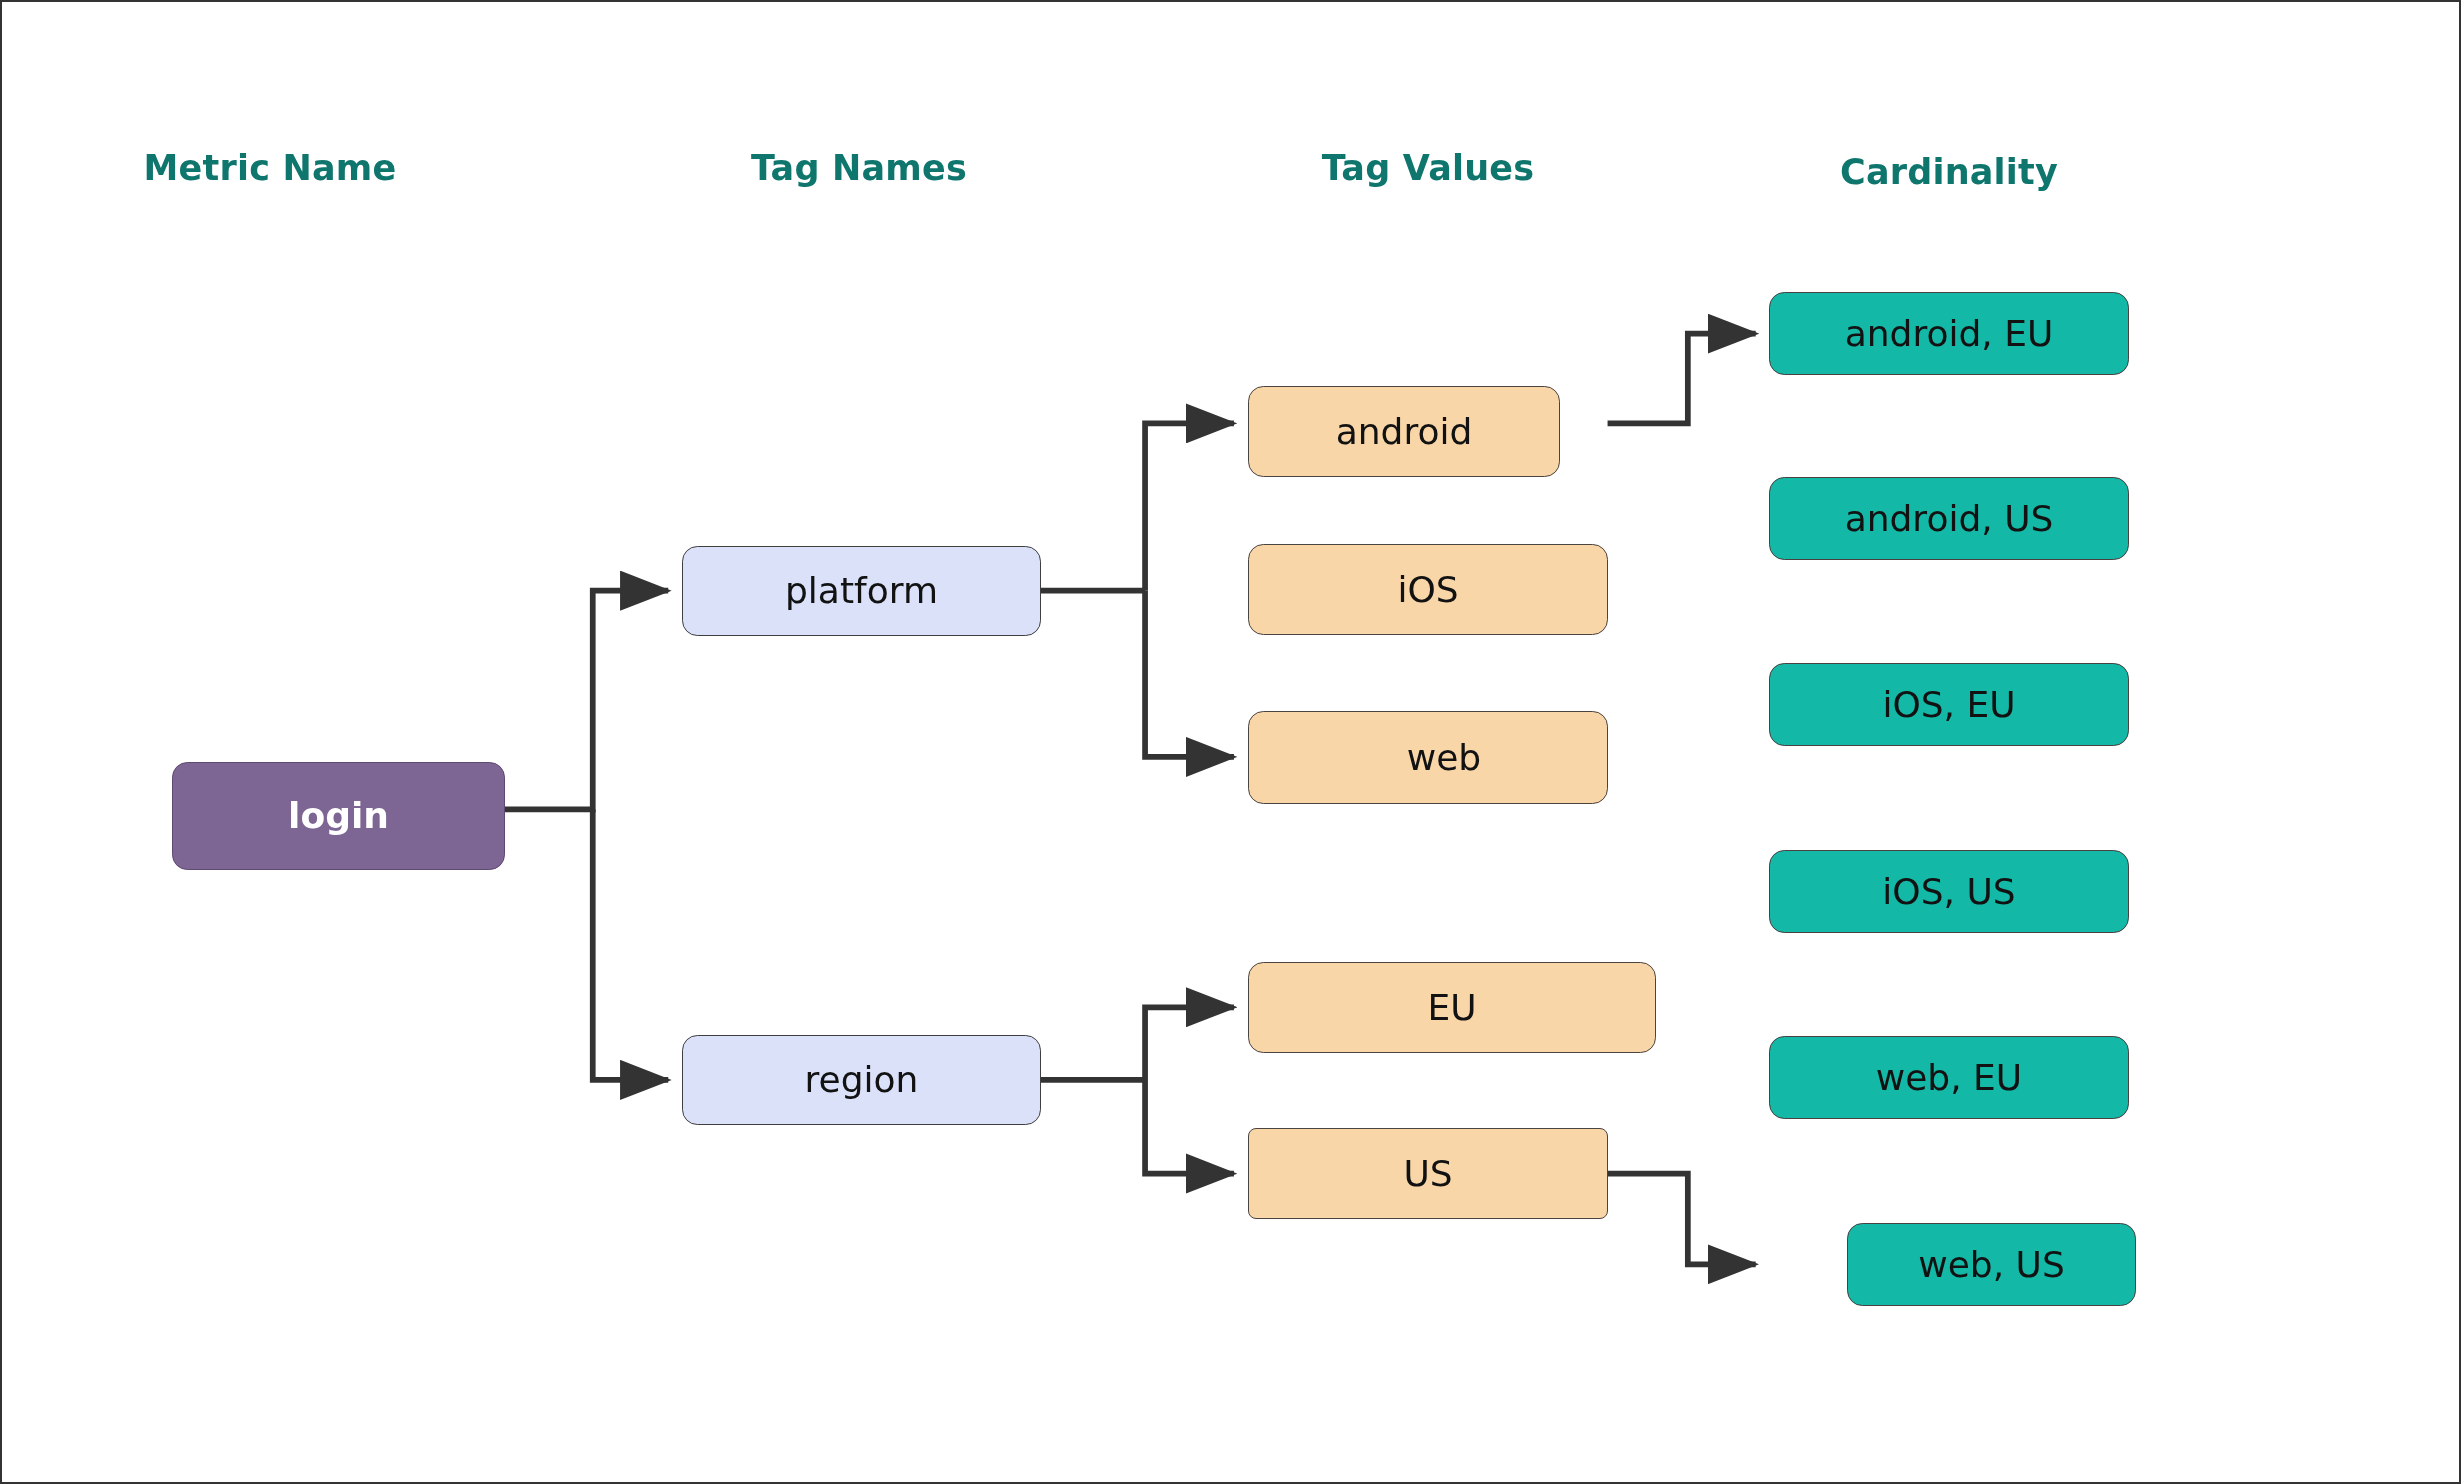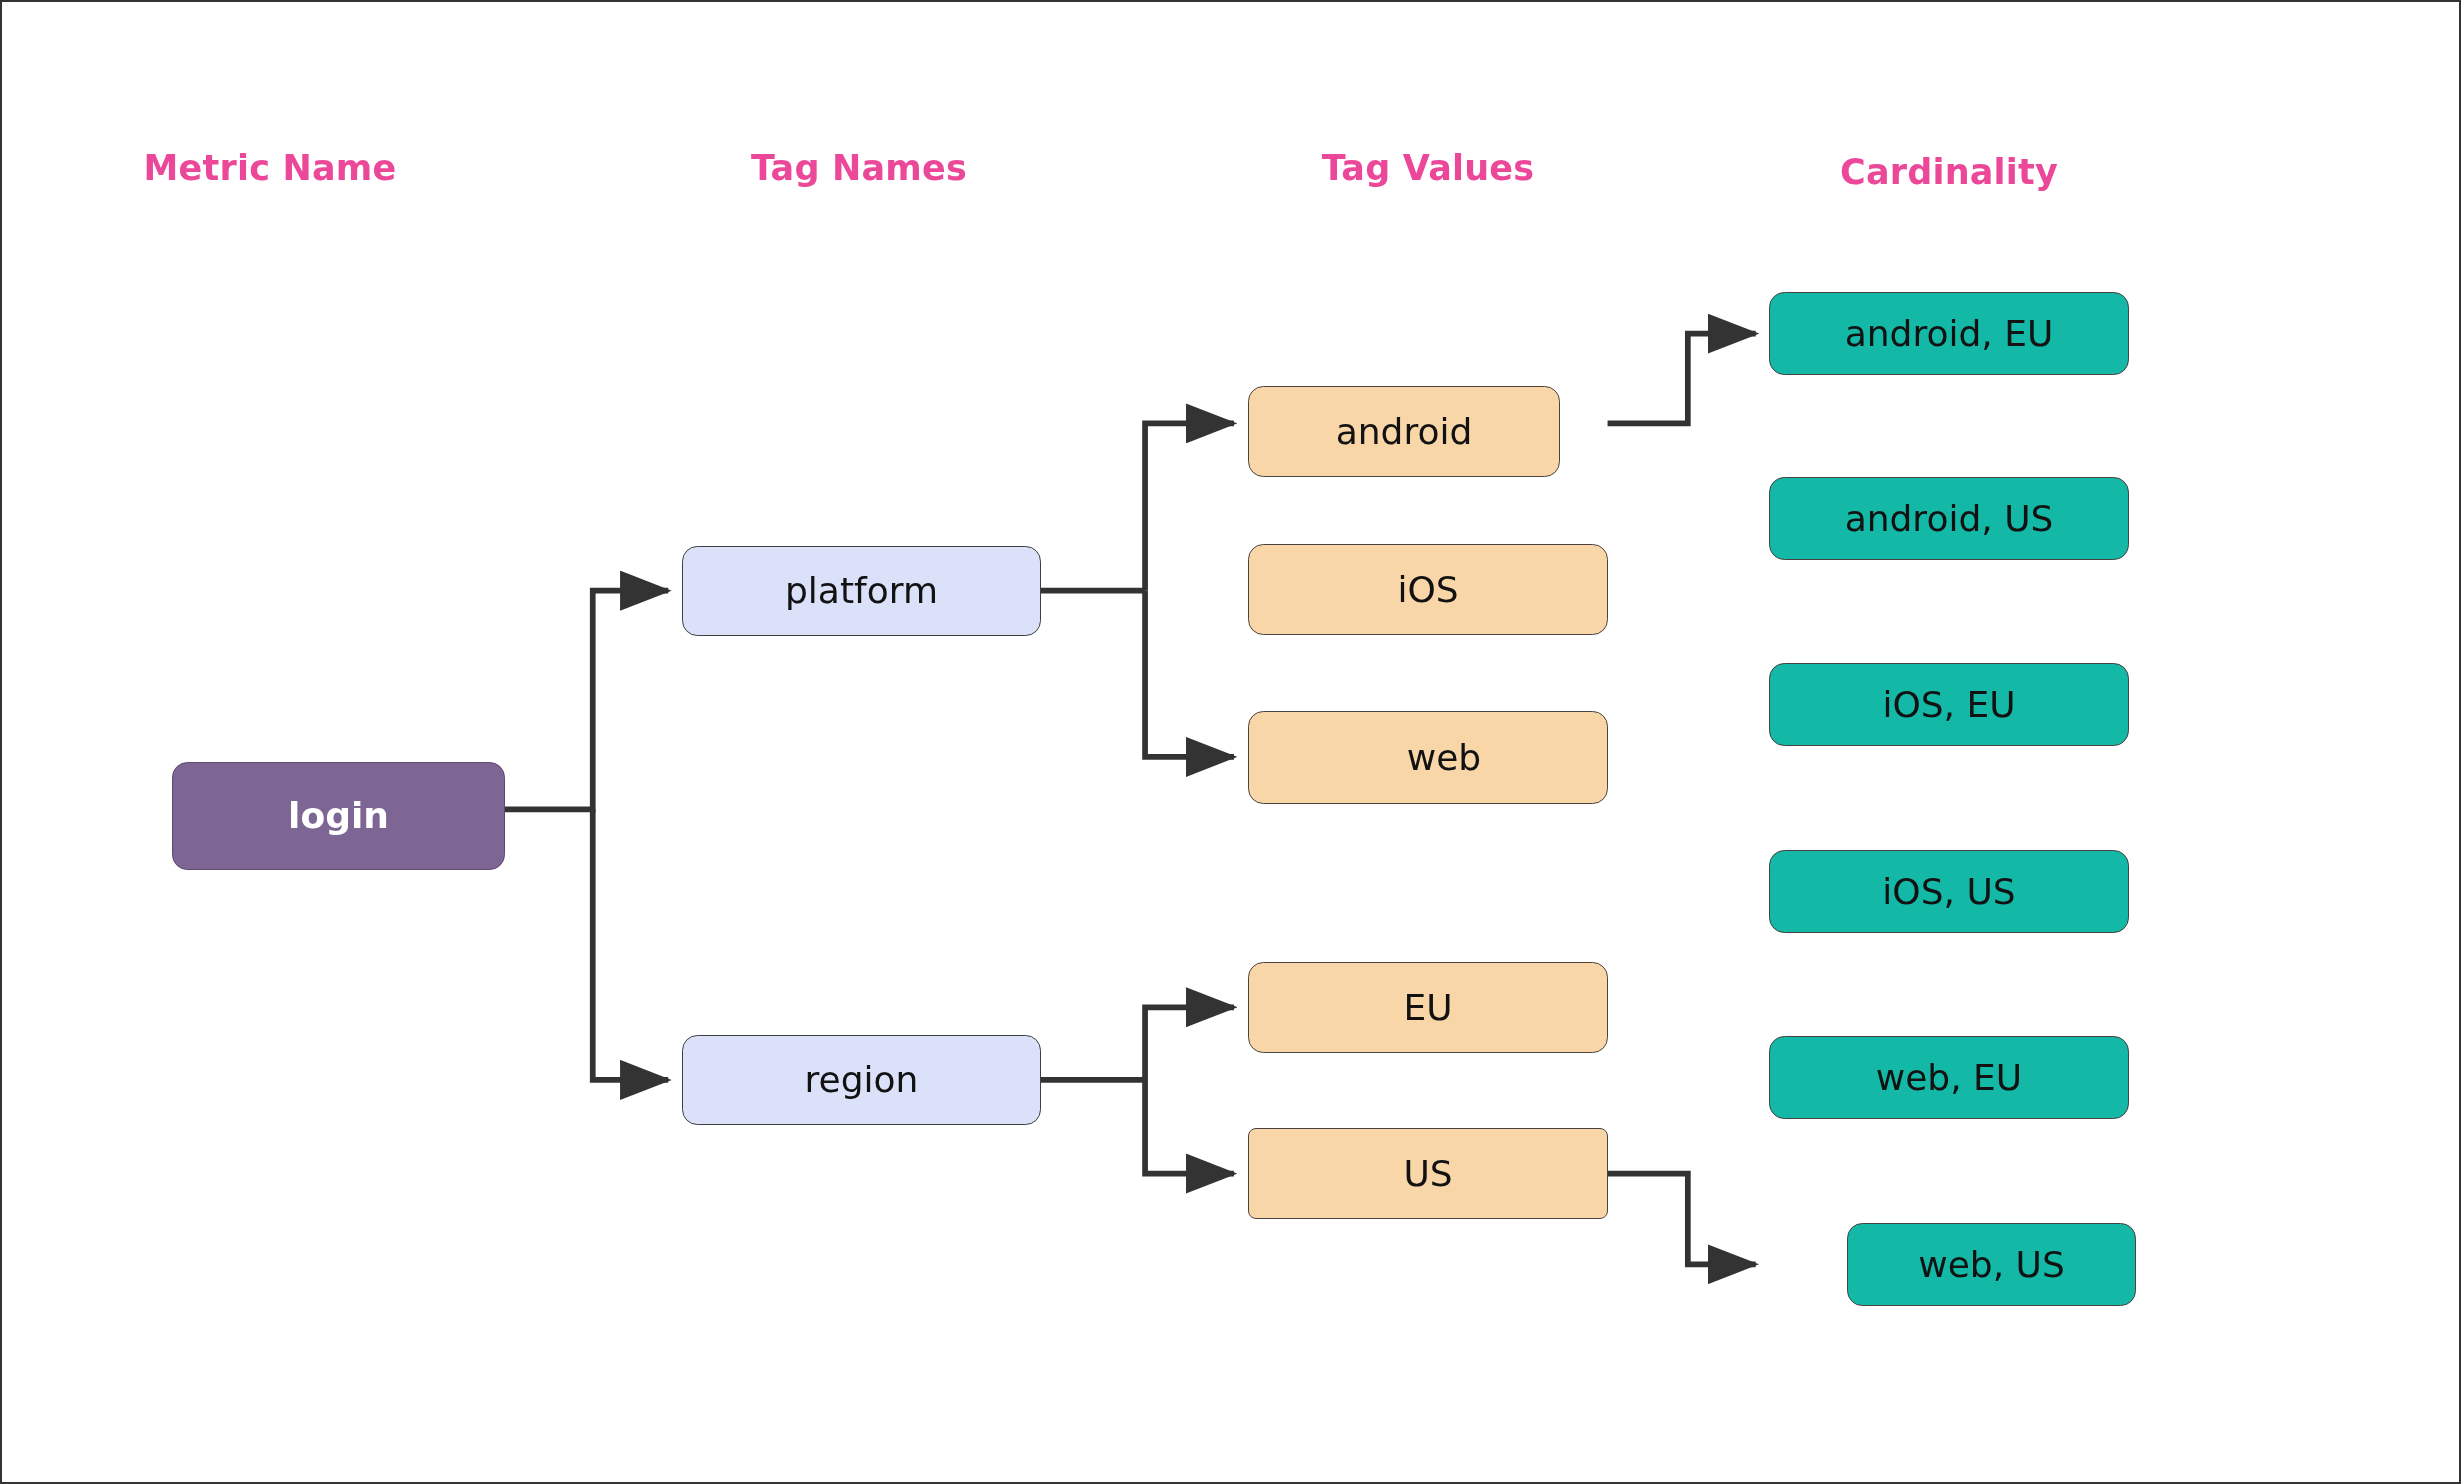--- a/index.html
+++ b/index.html
@@ -24,21 +24,21 @@
     position: absolute;
     left: 0;
     top: 0;
     width: 2461px;
     height: 1484px;
     pointer-events: none;
   }
   .col-header {
     position: absolute;
     font-weight: bold;
-    color: #ec4899;
+    color: #0f766e;
     font-size: 35px;
     letter-spacing: 0.2px;
     white-space: nowrap;
     text-align: center;
     transform: translateX(-50%);
   }
   .node {
     position: absolute;
     box-sizing: border-box;
     display: flex;
@@ -106,21 +106,21 @@
   <div class="col-header" style="left:1947px; top:150px;">Cardinality</div>
 
   <div class="node root" style="left:170px; top:760px; width:333px; height:108px;">login</div>
 
   <div class="node tagname" style="left:680px; top:544px; width:359px; height:90px;">platform</div>
   <div class="node tagname" style="left:680px; top:1033px; width:359px; height:90px;">region</div>
 
   <div class="node tagvalue" style="left:1246px; top:384px; width:312px; height:91px;">android</div>
   <div class="node tagvalue" style="left:1246px; top:542px; width:360px; height:91px;">iOS</div>
   <div class="node tagvalue" style="left:1246px; top:709px; width:360px; height:93px;padding-left:32px;">web</div>
-  <div class="node tagvalue" style="left:1246px; top:960px; width:360px; height:91px;">EU</div>
+  <div class="node tagvalue" style="left:1246px; top:960px; width:408px; height:91px;">EU</div>
   <div class="node tagvalue" style="left:1246px; top:1126px; width:360px; height:91px;border-radius:8px;">US</div>
 
   <div class="node cardinality" style="left:1767px; top:290px; width:360px; height:83px;">android, EU</div>
   <div class="node cardinality" style="left:1767px; top:475px; width:360px; height:83px;">android, US</div>
   <div class="node cardinality" style="left:1767px; top:661px; width:360px; height:83px;">iOS, EU</div>
   <div class="node cardinality" style="left:1767px; top:848px; width:360px; height:83px;">iOS, US</div>
   <div class="node cardinality" style="left:1767px; top:1034px; width:360px; height:83px;">web, EU</div>
   <div class="node cardinality" style="left:1845px; top:1221px; width:289px; height:83px;">web, US</div>
 
 </div>

